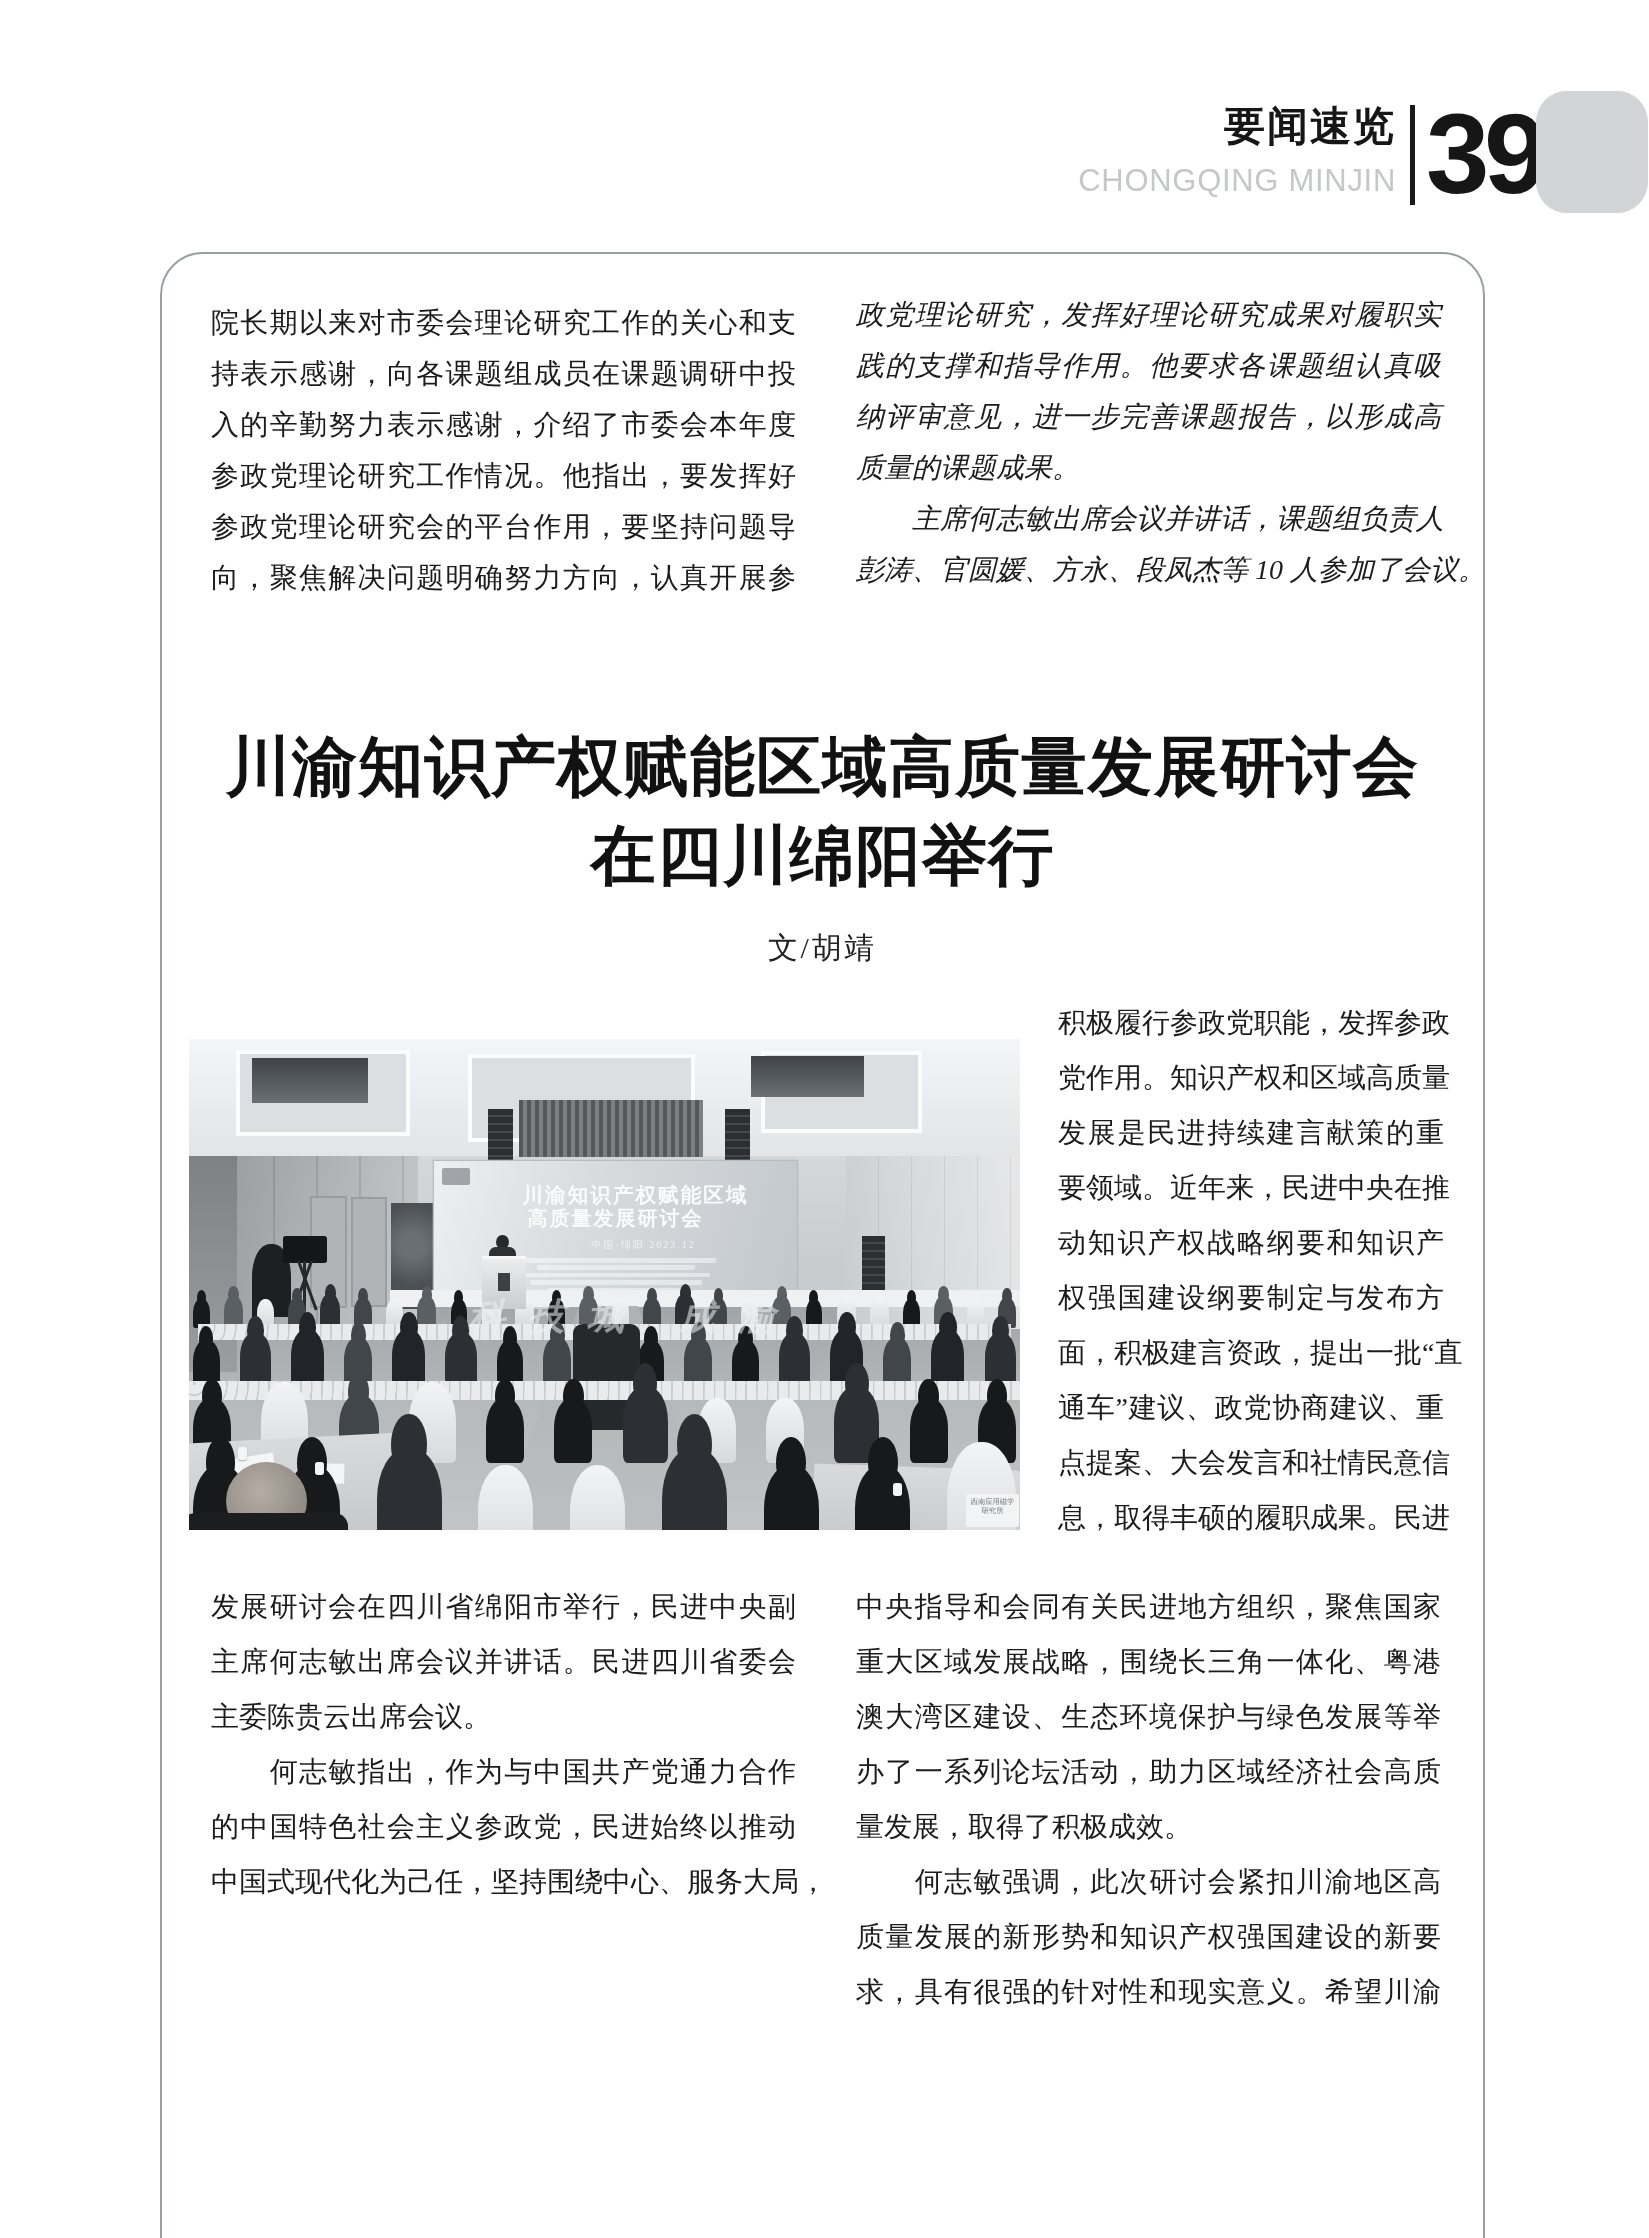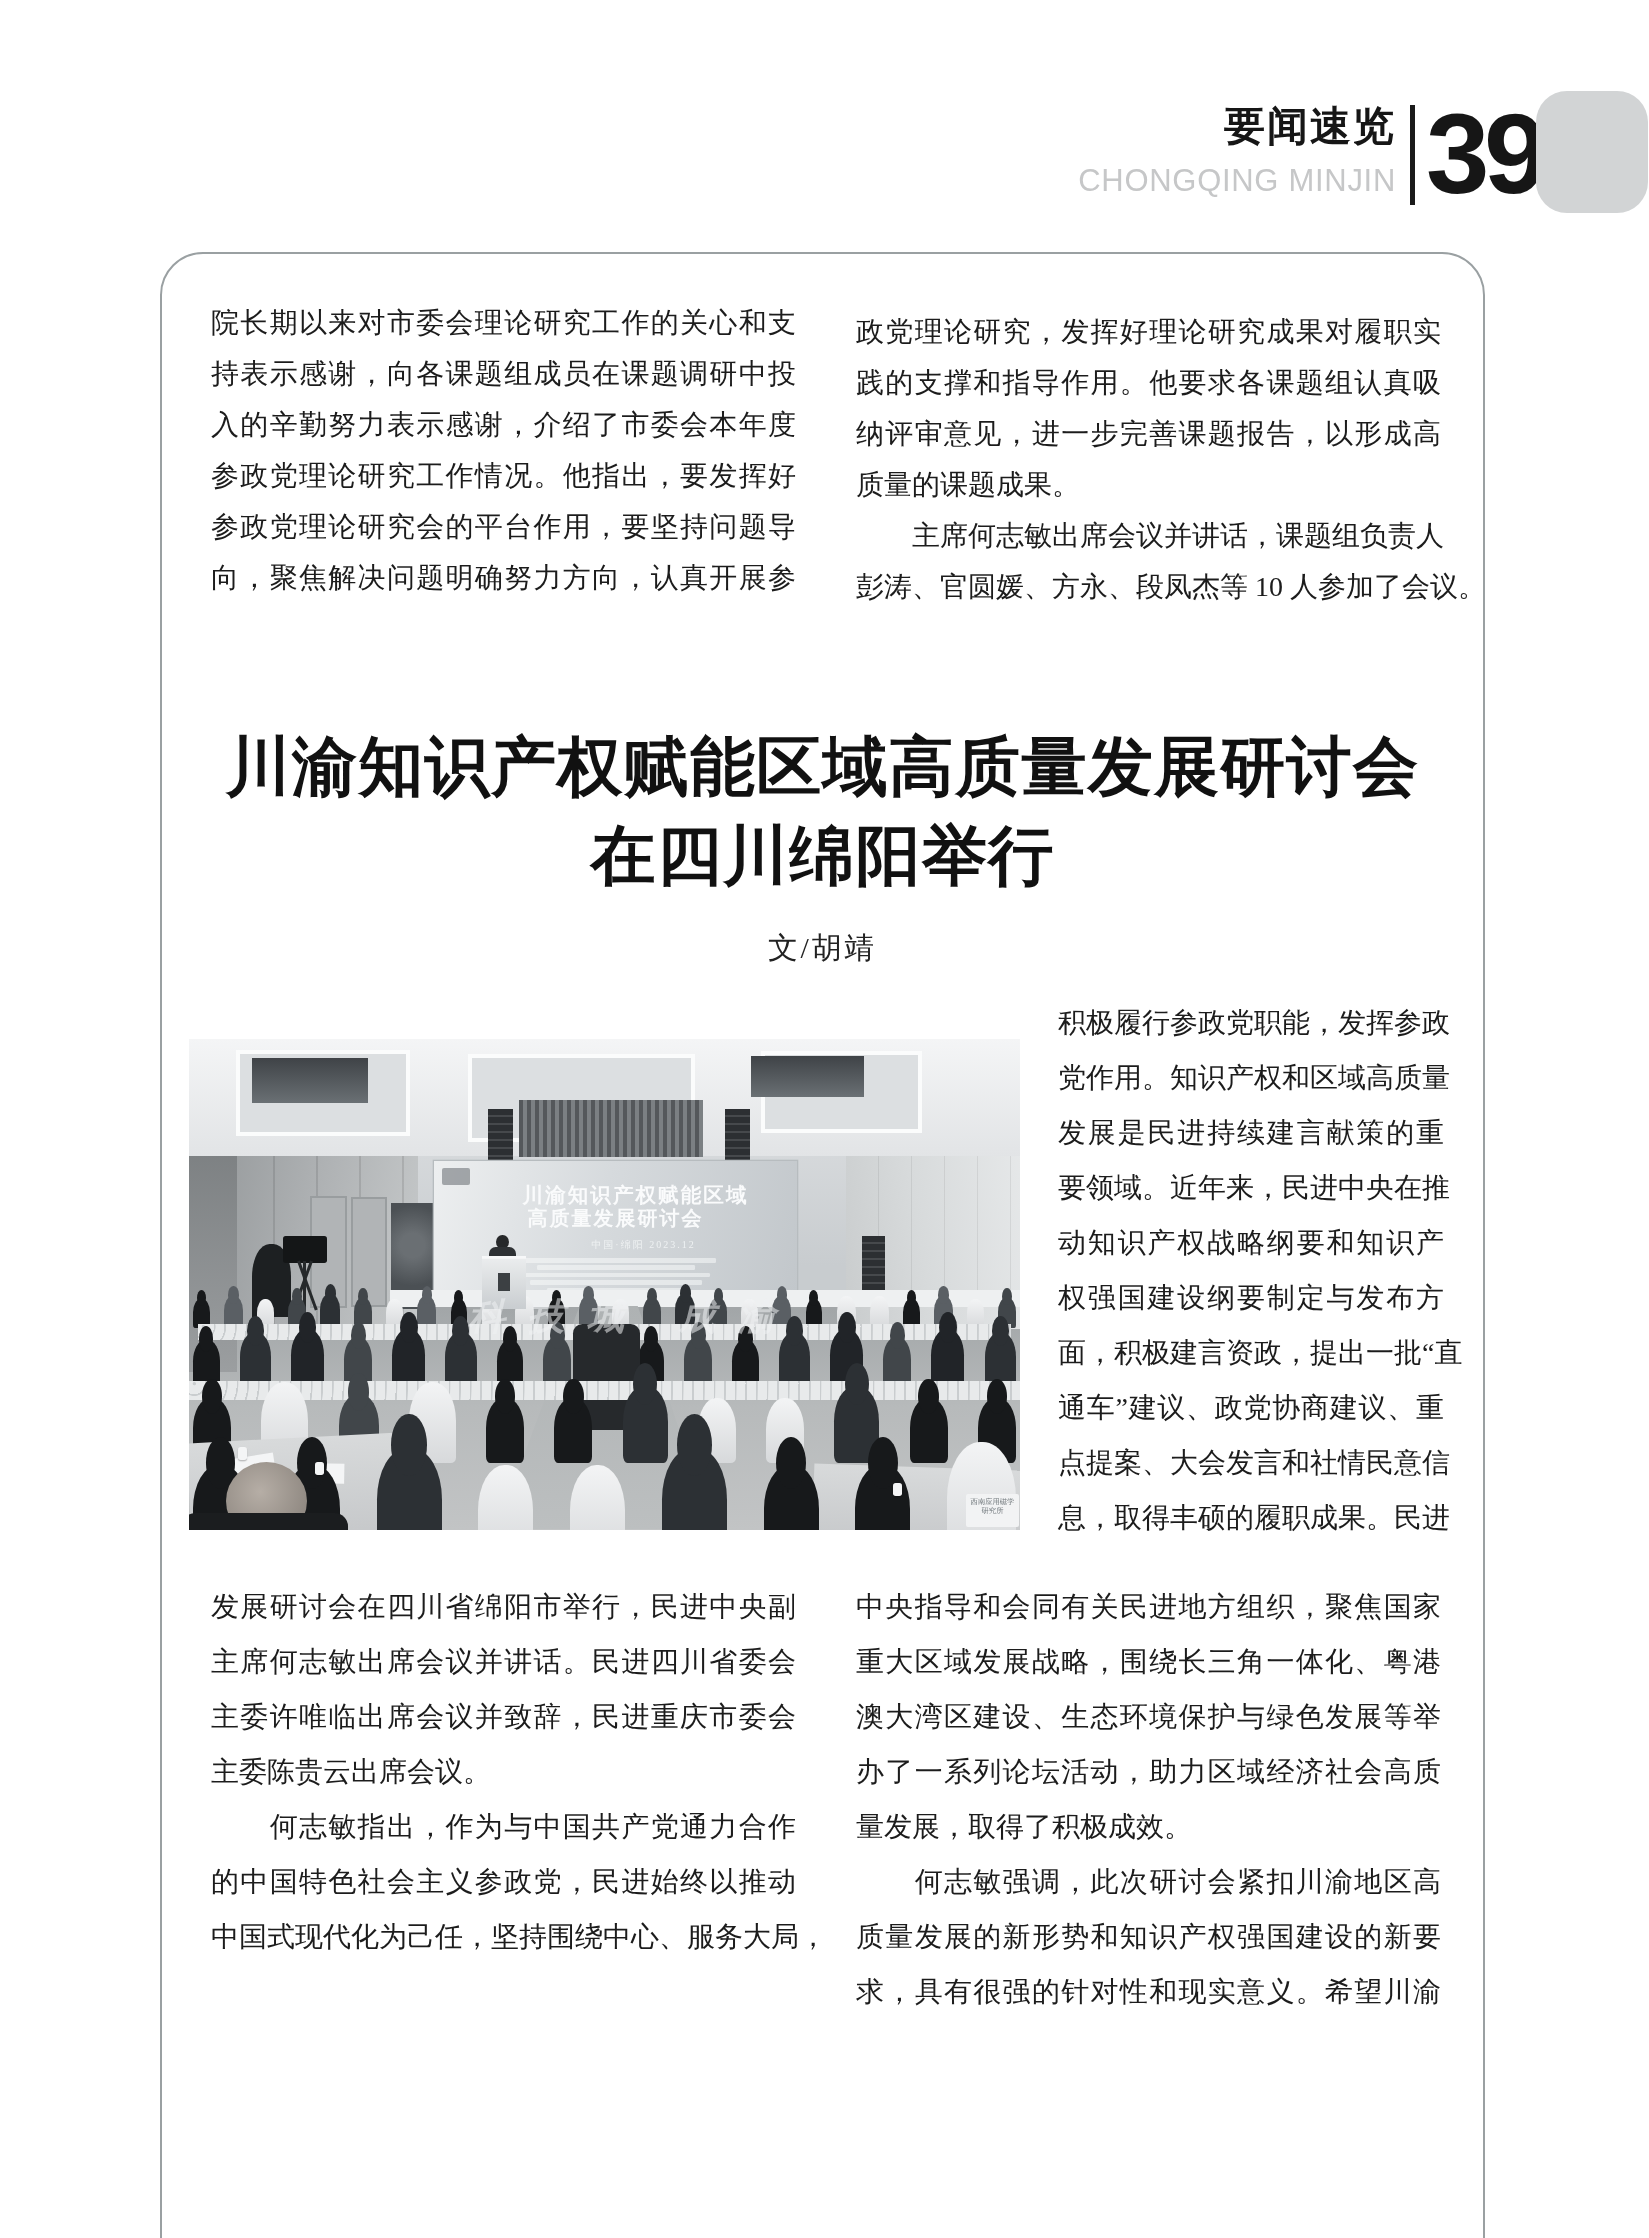--- a/index.html
+++ b/index.html
@@ -31,21 +31,21 @@
   .content-box{
     position:absolute;left:160px;top:252px;width:1325px;height:2088px;
     border:2px solid #9aa0a2;border-radius:43px;box-sizing:border-box;
   }
   
   .jcol{position:absolute;font-size:28px;line-height:51px;}
   .jcol2{position:absolute;font-size:28px;line-height:55px;}
   .jline{text-align:justify;text-align-last:justify;white-space:nowrap;overflow:visible;}
   .jline.short{text-align-last:left;}
   .prev-col1{left:49px;top:43px;width:585px;}
-  .prev-col2{left:694px;top:52px;width:585px;}
+  .prev-col2{left:694px;top:35px;width:585px;font-style:italic;}
   .article-title{
     position:absolute;left:0;right:0;top:468px;text-align:center;
     font-family:"Liberation Sans","DejaVu Sans",sans-serif;
     font-size:65px;font-weight:700;letter-spacing:1.3px;line-height:89px;color:#111;
   }
   .byline{position:absolute;left:0;right:0;top:674px;text-align:center;font-size:30px;letter-spacing:2.7px;color:#222;}
   .side-col{left:896px;top:741px;width:386px;}
   .low-col1{left:49px;top:1325px;width:585px;}
   .low-col2{left:694px;top:1325px;width:585px;}
   
@@ -301,21 +301,20 @@
       <div class="jline">权强国建设纲要制定与发布方</div>
       <div class="jline">面，积极建言资政，提出一批“直</div>
       <div class="jline">通车”建议、政党协商建议、重</div>
       <div class="jline">点提案、大会发言和社情民意信</div>
       <div class="jline">息，取得丰硕的履职成果。民进</div>
     </div>
 
   <div class="jcol2 low-col1">
       <div class="jline">发展研讨会在四川省绵阳市举行，民进中央副</div>
       <div class="jline">主席何志敏出席会议并讲话。民进四川省委会</div>
-      <div class="jline">主委许唯临出席会议并致辞，民进重庆市委会</div>
       <div class="jline short">主委陈贵云出席会议。</div>
       <div class="jline">　　何志敏指出，作为与中国共产党通力合作</div>
       <div class="jline">的中国特色社会主义参政党，民进始终以推动</div>
       <div class="jline">中国式现代化为己任，坚持围绕中心、服务大局，</div>
     </div>
   <div class="jcol2 low-col2">
       <div class="jline">中央指导和会同有关民进地方组织，聚焦国家</div>
       <div class="jline">重大区域发展战略，围绕长三角一体化、粤港</div>
       <div class="jline">澳大湾区建设、生态环境保护与绿色发展等举</div>
       <div class="jline">办了一系列论坛活动，助力区域经济社会高质</div>

